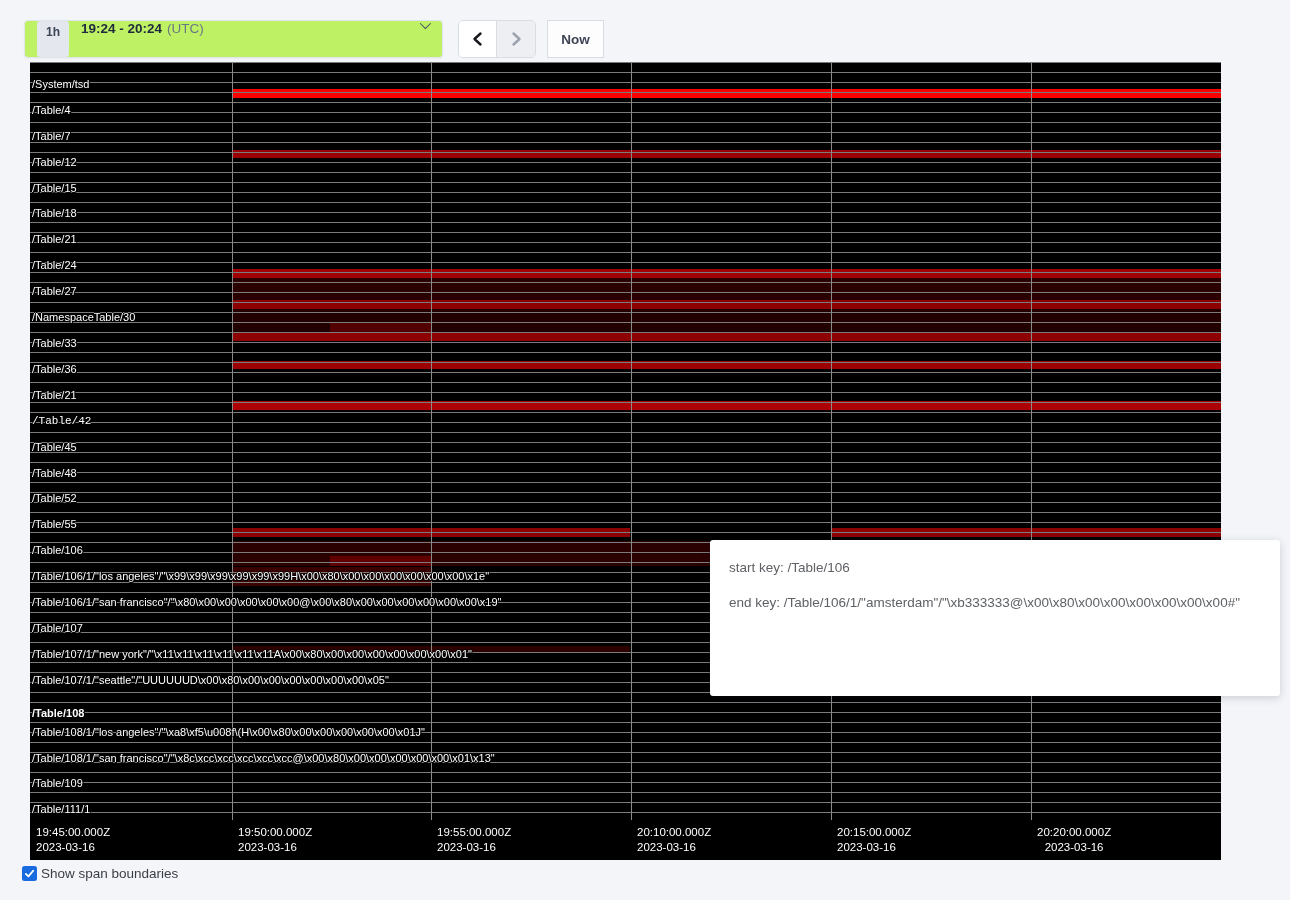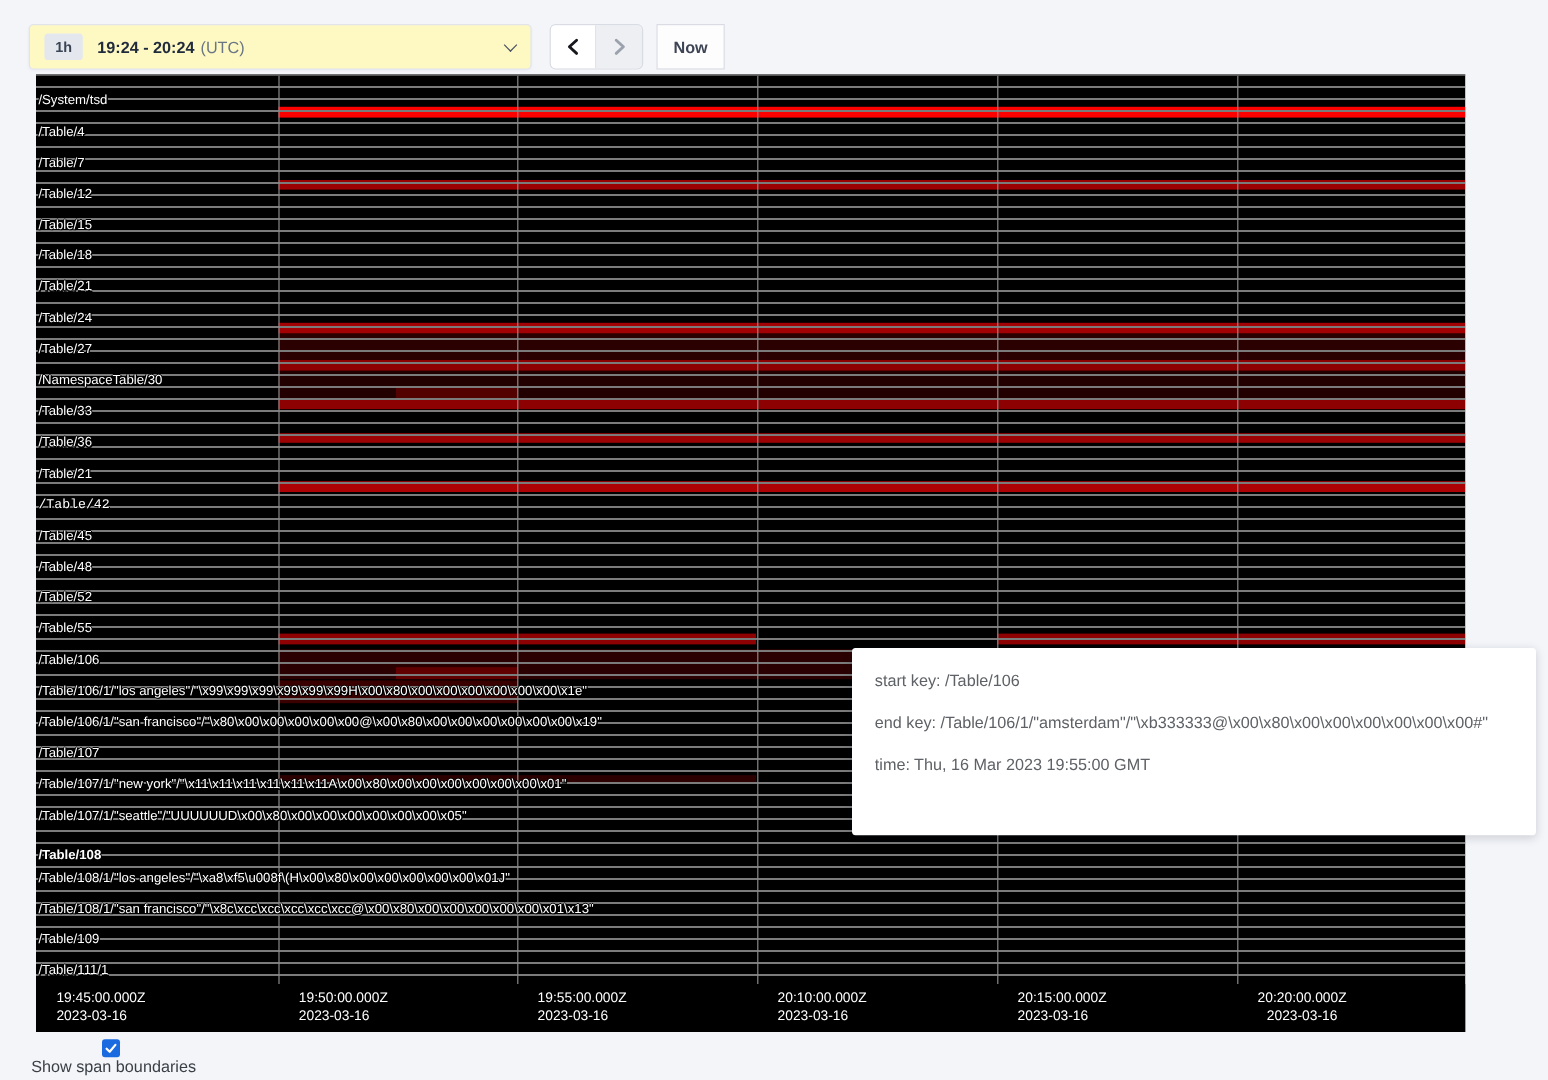--- a/index.html
+++ b/index.html
@@ -7,23 +7,23 @@
   body {
     background:#f3f5f9;
     font-family:"Liberation Sans", sans-serif;
     position:relative;
     overflow:hidden;
   }
 
   
   .toolbar { position:absolute; left:24px; top:20px; display:flex; align-items:stretch; }
   .time-dropdown {
-    width:419px; height:38px; background:#fef9c3;
+    width:419px; height:38px; background:#bef264;
     border:1px solid #e2e4ec; border-radius:4px;
-    display:flex; align-items:center; padding:0 14px 0 12px;
+    display:flex; padding:0 14px 0 12px;
     box-shadow:0 1px 2px rgba(50,60,90,.04); cursor:pointer;
   }
   .range-badge {
     background:#e4e7ee; color:#394455; font-size:12px; font-weight:bold;
     padding:4px 9px; border-radius:3px; margin-right:12px;
   }
   .range-text { font-size:13.5px; font-weight:bold; color:#1f2a3c; }
   .range-tz { font-size:13.5px; color:#6b7避4; color:#6b7684; margin-left:5px; }
   .caret {
     margin-left:auto; width:8px; height:8px;
@@ -59,32 +59,32 @@
     background:repeating-linear-gradient(to bottom, transparent 0px, transparent 9px, #7b7b7b 9px, #7b7b7b 10px);
     pointer-events:none;
   }
   .vline { position:absolute; top:0; width:1px; height:758px; background:#8a8a8a; }
   .row-label {
     position:absolute; left:2px; color:#fff; font-size:11px; line-height:12px;
     white-space:nowrap;
     text-shadow:0 1px 0 #000, 0 -1px 0 #000, 1px 0 0 #000, -1px 0 0 #000, 1px 1px 0 #000;
   }
   .axis { position:absolute; left:0; top:758px; width:100%; height:40px; background:#000; }
-  .tick { position:absolute; top:5px; color:#fff; font-size:11.5px; line-height:15px; white-space:nowrap; padding-left:17px; }
+  .tick { position:absolute; top:5px; color:#fff; font-size:11.5px; line-height:15px; white-space:nowrap; padding-left:6px; }
 
   
   .tooltip {
     position:absolute; left:710px; top:540px; width:570px; height:156px;
     background:#fff; border-radius:3px; box-shadow:0 2px 8px rgba(20,30,50,.18);
     padding:20px 0 0 19px; z-index:5;
   }
   .tooltip p { font-size:13.5px; color:#5e6165; margin-bottom:20px; white-space:nowrap; }
 
   
-  .footer { position:absolute; left:22px; top:866px; display:flex; align-items:center;flex-direction:column; }
+  .footer { position:absolute; left:22px; top:866px; display:flex; align-items:center; }
   .checkbox {
     width:15px; height:15px; background:#1a6be0; border-radius:2.5px;
     display:flex; align-items:center; justify-content:center; cursor:pointer; flex:none;
   }
   .footer label { font-size:13.5px; color:#3a3e45; margin-left:4px; cursor:default; }
 </style>
 </head>
 <body>
 
 <div class="toolbar">
@@ -193,21 +193,20 @@
       <div class="tick" style="left: 1001px; text-align: center;">
         <div>20:20:00.000Z</div>
         <div>2023-03-16</div>
       </div>
     </div>
 </div>
 
 <div class="tooltip">
   <p>start key: /Table/106</p>
   <p>end key: /Table/106/1/"amsterdam"/"\xb333333@\x00\x80\x00\x00\x00\x00\x00\x00#"</p>
-  <p>time: Thu, 16 Mar 2023 19:55:00 GMT</p>
 </div>
 
 <div class="footer">
   <span class="checkbox">
     <svg width="11" height="11" viewBox="0 0 12 12">
       <polyline points="2,6.5 4.8,9.2 10,3" fill="none" stroke="#ffffff" stroke-width="2" stroke-linecap="round" stroke-linejoin="round"></polyline>
     </svg>
   </span>
   <label>Show span boundaries</label>
 </div>

